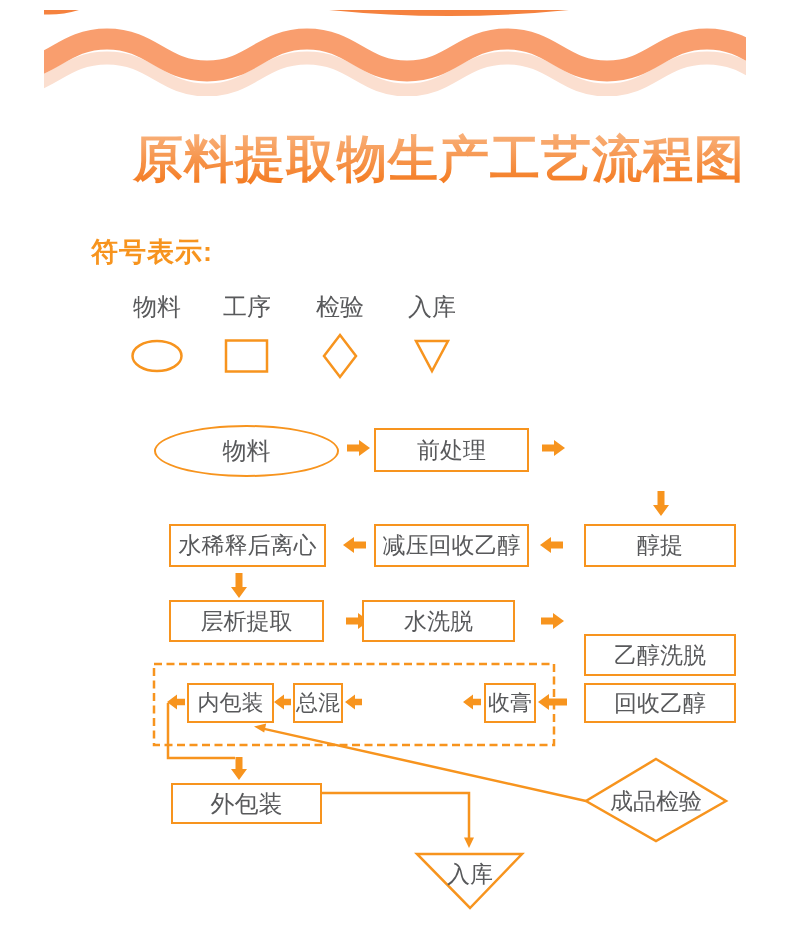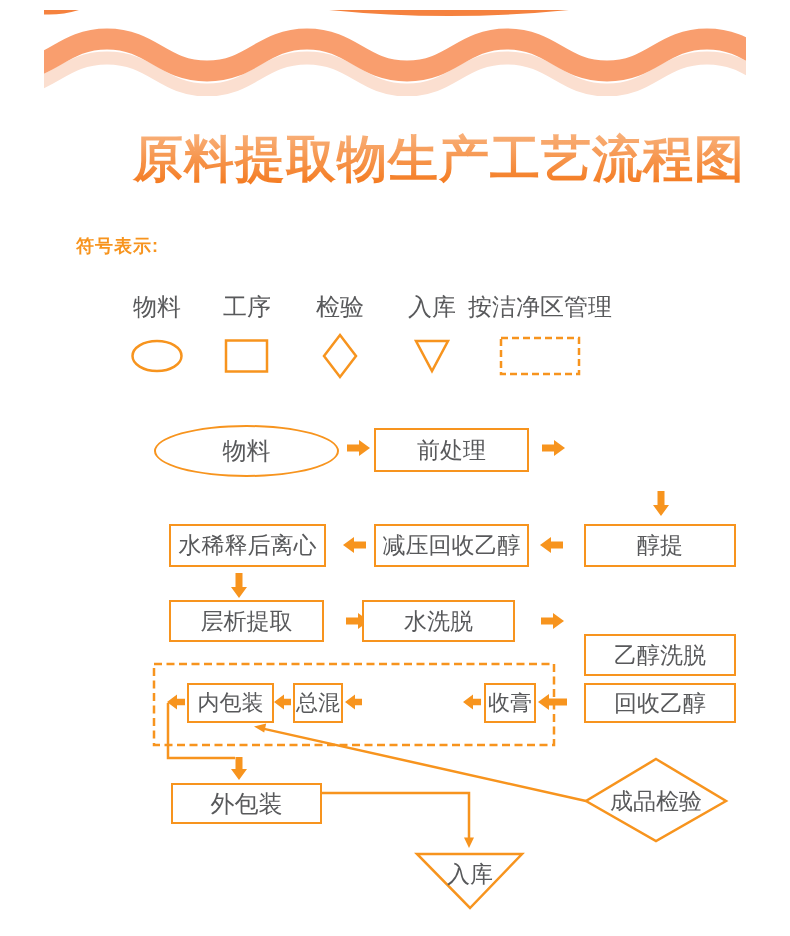--- a/index.html
+++ b/index.html
@@ -18,22 +18,22 @@
   .wave-svg{position:absolute;left:0;top:0;}
 
   .page-title{
     position:absolute;left:0;top:116px;width:790px;text-align:center;
     font-size:50px;font-weight:bold;letter-spacing:1px;
     background:linear-gradient(180deg,var(--title-top) 0%,var(--title-bottom) 88%);
     -webkit-background-clip:text;background-clip:text;color:transparent;
   }
 
   .legend-heading{
-    position:absolute;left:32px;top:224px;
-    font-size:18px;font-weight:bold;color:var(--accent);letter-spacing:1px;
+    position:absolute;left:47px;top:224px;
+    font-size:27px;font-weight:bold;color:var(--accent);letter-spacing:1px;
   }
   .legend-item{position:absolute;transform:translateX(-50%);text-align:center;}
   .legend-label{font-size:24px;color:var(--text);white-space:nowrap;display:block;}
   .legend-shape{display:flex;align-items:center;justify-content:center;height:48px;margin-top:9px;}
 
   .flow-layer{position:absolute;left:0;top:0;pointer-events:none;}
   .stroke-accent{stroke:var(--accent);}
   .fill-accent{fill:var(--accent);}
 
   .node{
@@ -89,28 +89,20 @@
     </span>
   </div>
   <div class="legend-item" style="left:388px;top:281px">
     <span class="legend-label">入库</span>
     <span class="legend-shape">
       <svg width="38" height="38" viewBox="0 0 38 38">
           <polygon points="3,4 35,4 19,34" fill="none" class="stroke-accent" stroke-width="2.5"></polygon>
         </svg>
     </span>
   </div>
-  <div class="legend-item" style="left:496px;top:281px">
-    <span class="legend-label">按洁净区管理</span>
-    <span class="legend-shape">
-      <svg width="84" height="42" viewBox="0 0 84 42">
-          <rect x="3" y="3" width="78" height="36" fill="none" class="stroke-accent" stroke-width="2.5" stroke-dasharray="7 4"></rect>
-        </svg>
-    </span>
-  </div>
 
   <svg class="flow-layer" width="790" height="936" viewBox="0 0 790 936">
 
     <rect x="110" y="654" width="400" height="81" fill="none" class="stroke-accent" stroke-width="2.5" stroke-dasharray="8 4.5"></rect>
 
     <path d="M124,693 V748 H191" fill="none" class="stroke-accent" stroke-width="2.5"></path>
     <path d="M278,783 H425 V830" fill="none" class="stroke-accent" stroke-width="2.5"></path>
     <path d="M425,838 L420,827.5 H430 Z" class="fill-accent"></path>
     <path d="M542,791 L219,718.6" fill="none" class="stroke-accent" stroke-width="2.5"></path>
     <path d="M210,716.5 L222.2,713.6 L220.2,722.6 Z" class="fill-accent"></path>

